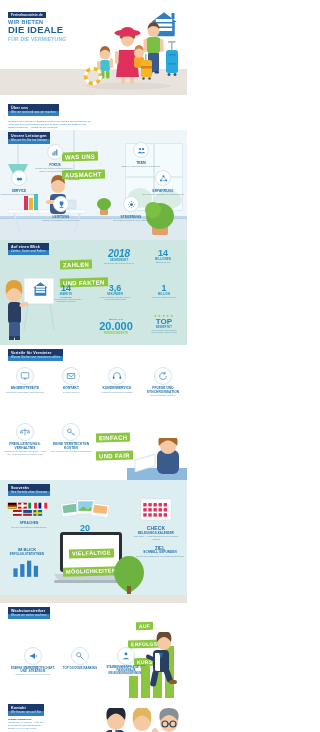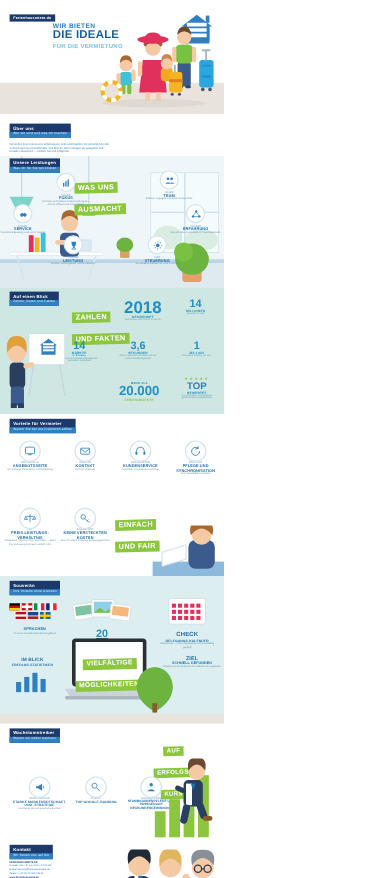--- a/index.html
+++ b/index.html
@@ -41,21 +41,21 @@
   }
   .blue-big { color:#1f8fc4; font-weight:bold; }
 
   
   .hero { height:95px; background:#ffffff; }
   .hero .brandbar {
     position:absolute; left:8px; top:12px;
     background:#1b3a6b; color:#fff; font-size:3px; font-weight:bold;
     padding:1px 3px; letter-spacing:.2px;
   }
-  .hero h1 { position:absolute; left:8px; top:19px; width:110px;margin-left:36px; }
+  .hero h1 { position:absolute; left:8px; top:19px; width:110px; }
   .hero h1 .l1 { display:block; color:#2f7fc1; font-size:5.5px; font-weight:bold; letter-spacing:.3px;}
   .hero h1 .l2 { display:block; color:#1b5f96; font-size:9.5px; font-weight:bold; line-height:1.05; letter-spacing:.2px;}
   .hero h1 .l3 { display:block; color:#1b5f96; font-size:9.5px; font-weight:bold; line-height:1.05; letter-spacing:.2px;}
   .hero h1 .l4 { display:block; color:#7fc4e8; font-size:5px; font-weight:bold; letter-spacing:.2px; margin-top:1px;}
   .logo-house {
     position:absolute; right:8px; top:10px; width:30px; height:30px;
   }
   .logo-house svg { width:100%; height:100%; }
   .hero-ground { position:absolute; left:0; bottom:0; width:187px; height:26px; background:#e8e4dd; }
   .hero-people { position:absolute; right:4px; bottom:4px; width:110px; height:72px; }
@@ -355,21 +355,21 @@
       <span>Auf einen Blick</span>
       <span class="t2">Zahlen, Daten und Fakten</span>
     </div>
 
     <div style="position:absolute;left:60px;top:12px;">
       <span class="green-badge">ZAHLEN</span><br>
       <span class="green-badge" style="margin-top:1px;">UND FAKTEN</span>
     </div>
 
     <div style="position:absolute;left:103px;top:9px;text-align:center;width:32px;">
-      <div class="statnum" style="font-size:14px;">2018</div>
+      <div class="statnum" style="font-size:10px;font-style:italic;">2018</div>
       <div class="statlbl">GEGRÜNDET</div>
       <div class="statsub">Seit diesem Jahr sind wir für Sie da</div>
     </div>
 
     <div style="position:absolute;left:146px;top:9px;text-align:center;width:34px;">
       <div class="statnum" style="font-size:9px;">14</div>
       <div class="statlbl">MILLIONEN</div>
       <div class="statsub">Besucher im Jahr</div>
     </div>
 

